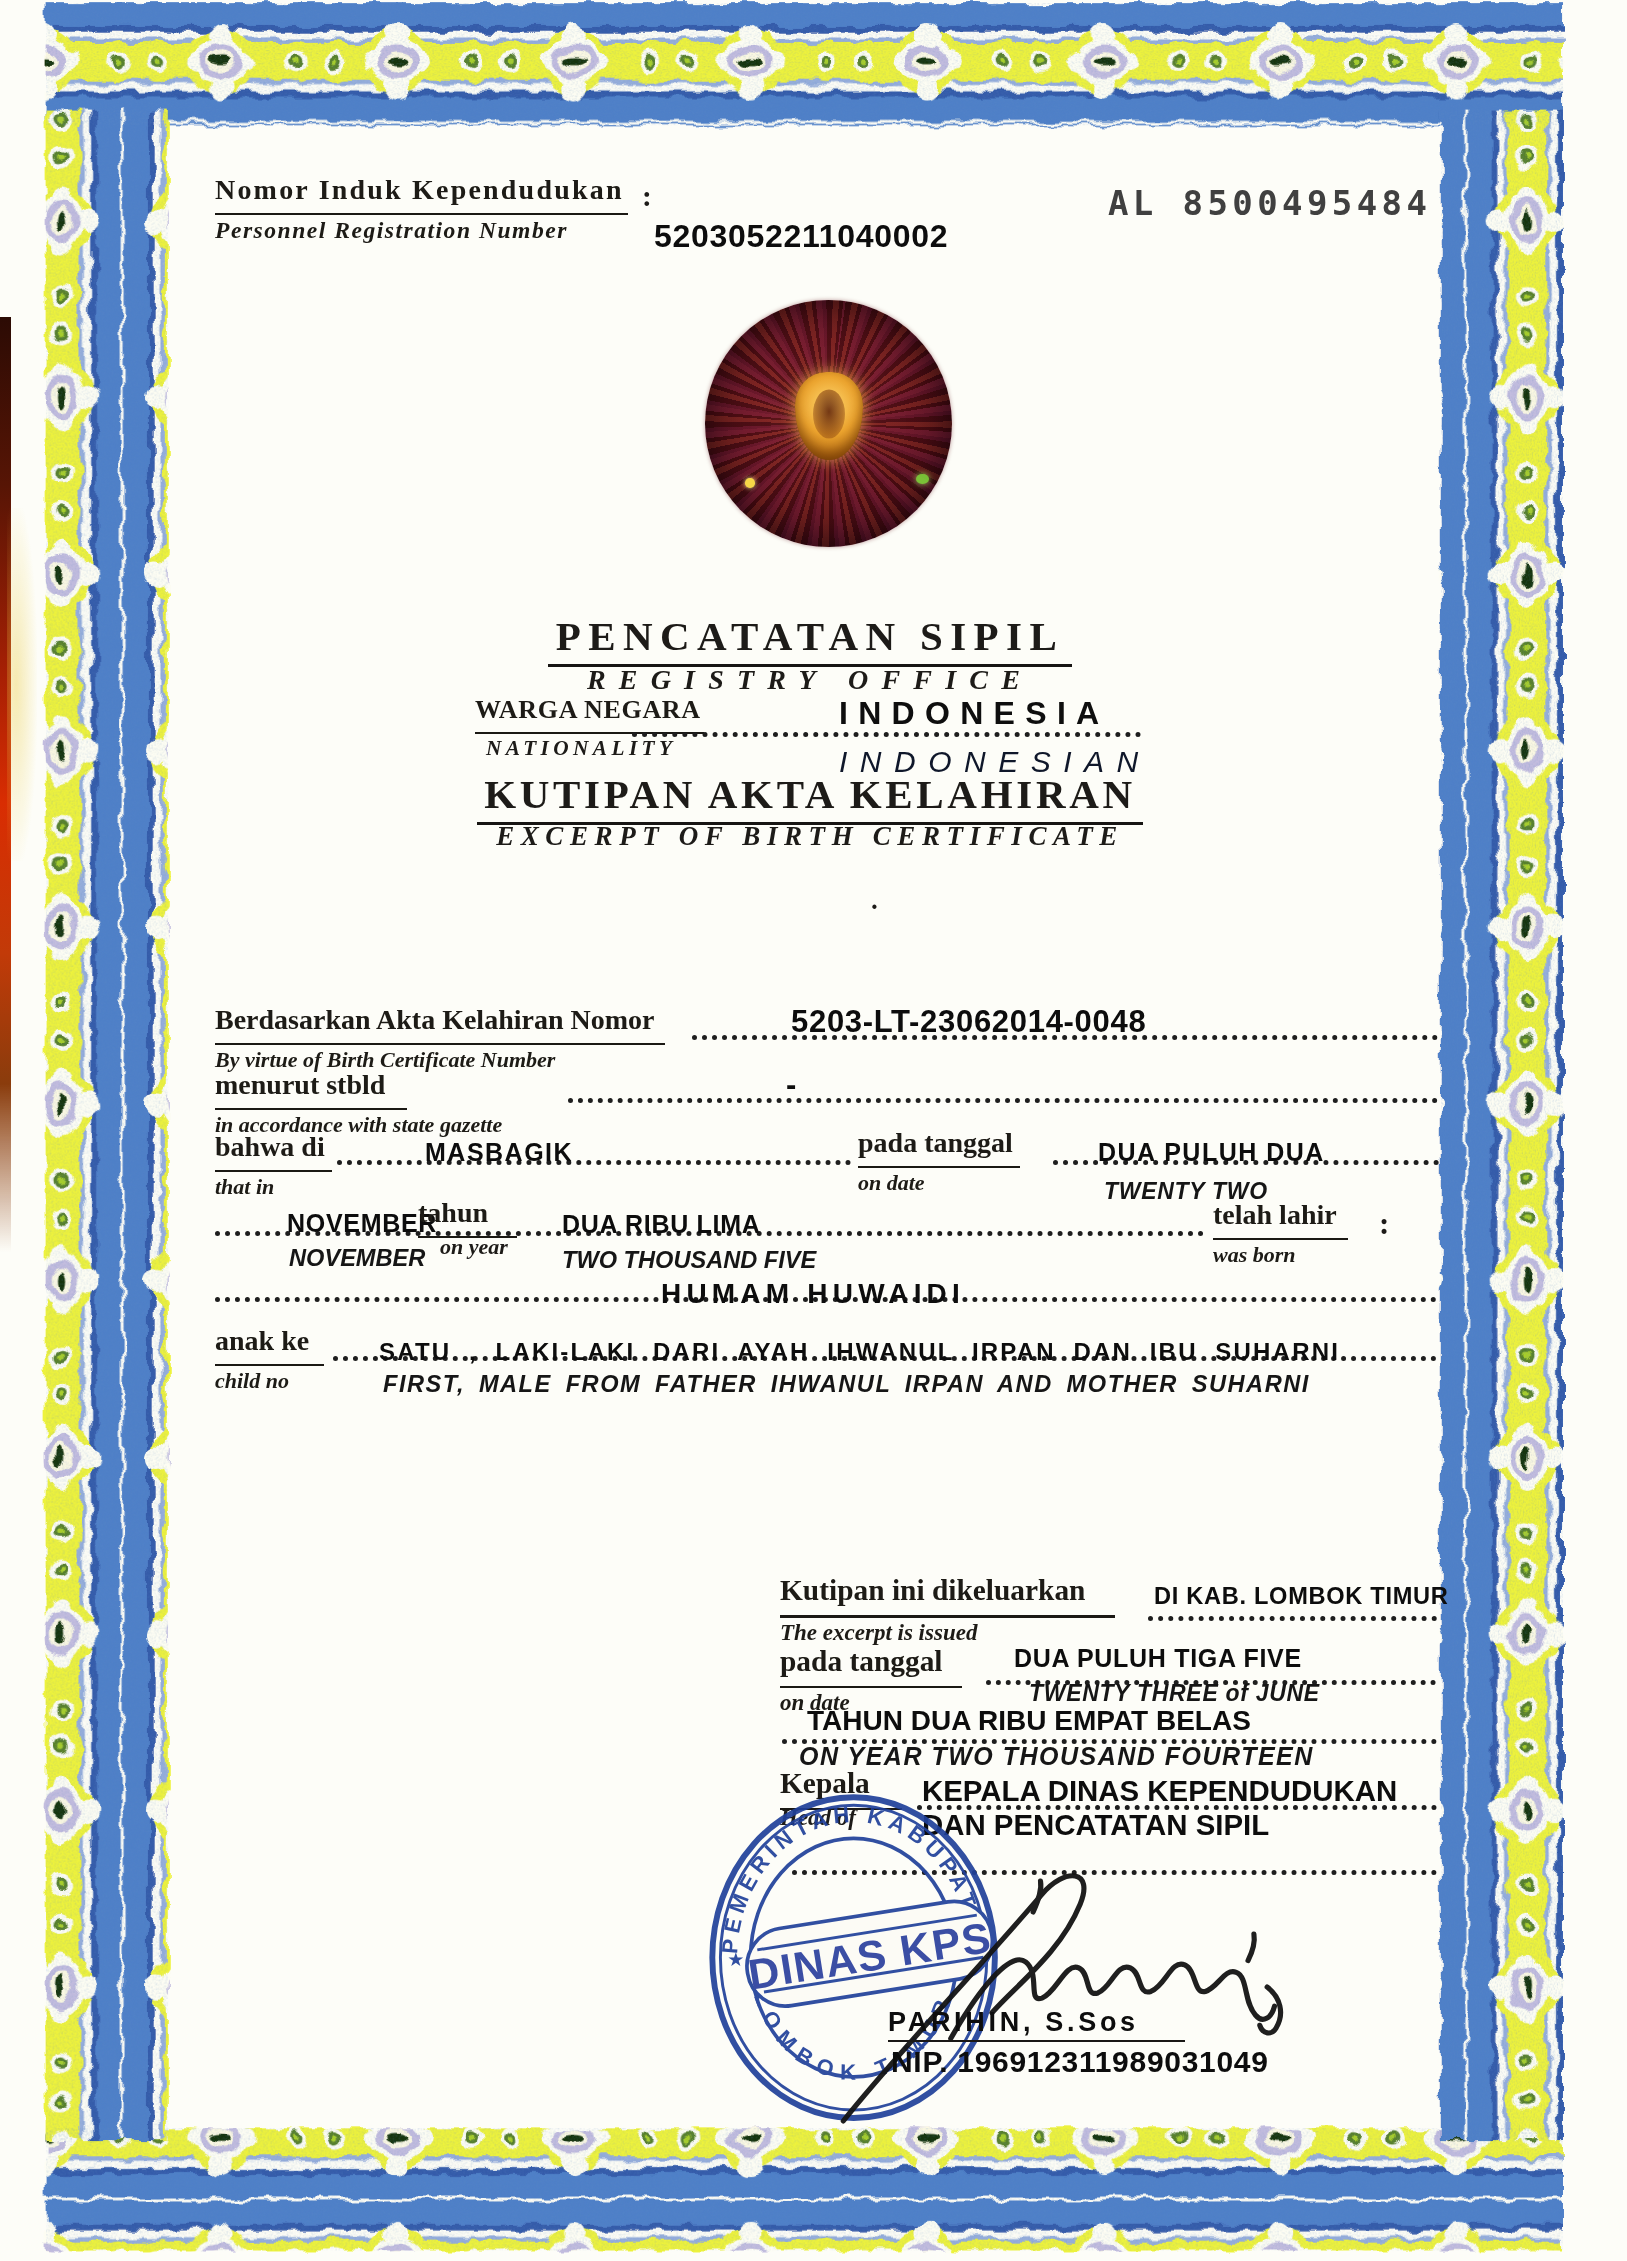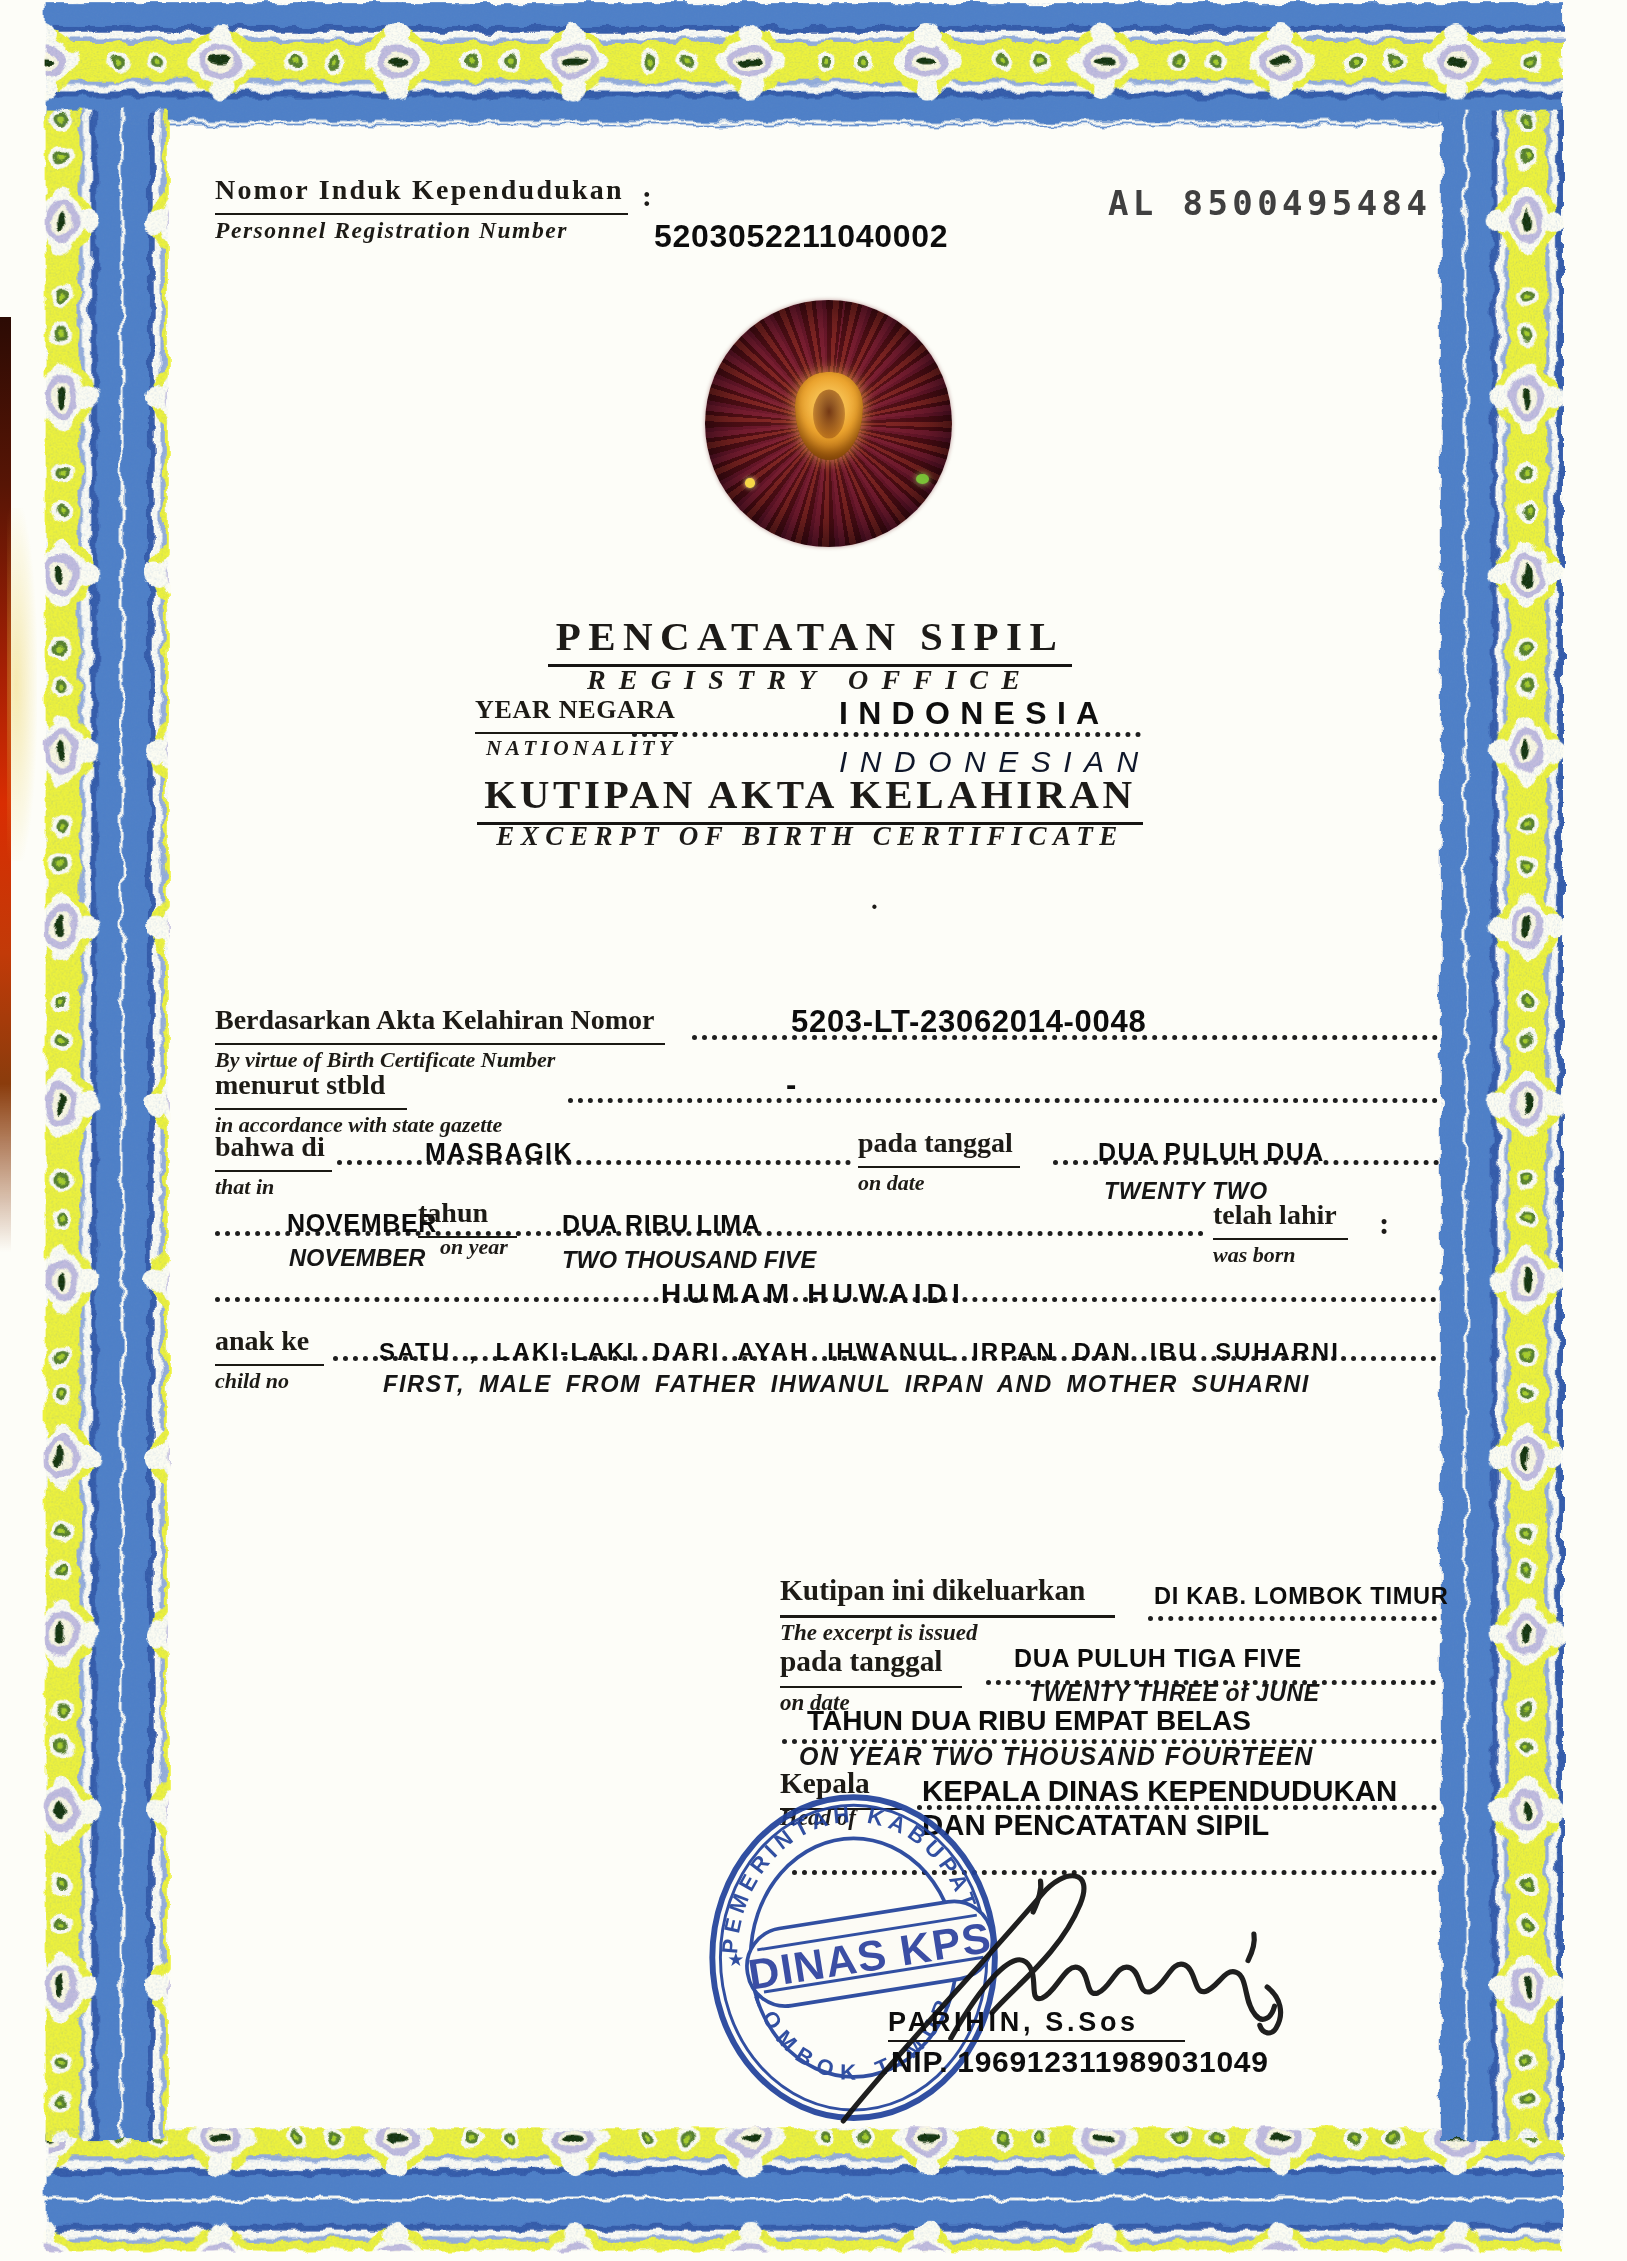--- a/index.html
+++ b/index.html
@@ -152,21 +152,21 @@
   <div class="seal"></div>
   <div class="seal-dot-green"></div>
   <div class="seal-dot-gold"></div>
 
   <div class="ctr ser b" style="top:612px;font-size:41px;letter-spacing:7.4px;">
     <span class="u">PENCATATAN SIPIL</span>
   </div>
   <div class="ctr ser b i" style="top:664px;font-size:28px;letter-spacing:13.2px;">REGISTRY OFFICE</div>
 
   <div class="lbl" style="left:475px;top:696px;font-size:26px;letter-spacing:0.7px;">
-    <span class="u" style="padding-right:2.9px;">YEAR NEGARA</span>
+    <span class="u" style="padding-right:2.9px;">WARGA NEGARA</span>
   </div>
   <div class="abs san b" style="left:839px;top:695px;font-size:32px;letter-spacing:10.3px;color:#0e0e0e;">INDONESIA</div>
   <div class="dots" style="left:632px;top:732px;width:509px;"></div>
   <div class="abs ser b i" style="left:486px;top:736px;font-size:21.3px;letter-spacing:4.4px;">NATIONALITY</div>
   <div class="abs san i" style="left:839px;top:745px;font-size:30px;letter-spacing:12.5px;color:#0f172a;">INDONESIAN</div>
 
   <div class="ctr ser b" style="top:770px;font-size:41px;letter-spacing:3.7px;">
     <span class="u">KUTIPAN AKTA KELAHIRAN</span>
   </div>
   <div class="ctr ser b i" style="top:821px;font-size:27px;letter-spacing:6.6px;">EXCERPT OF BIRTH CERTIFICATE</div>

